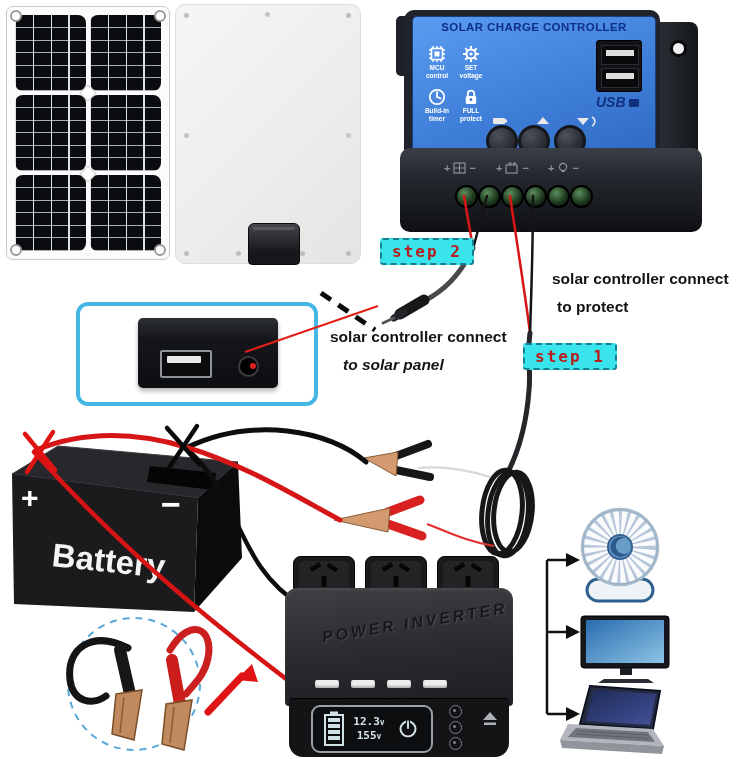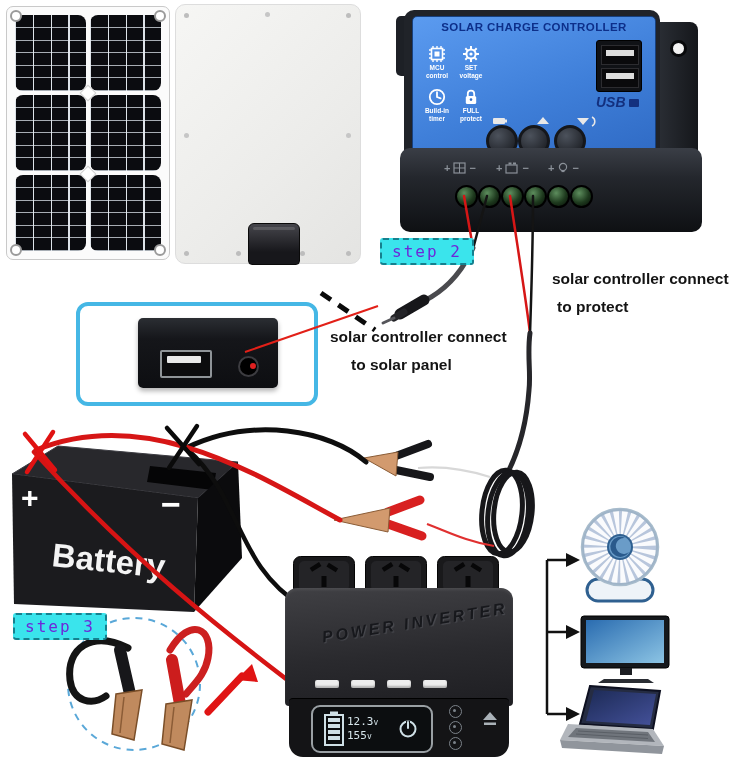--- a/index.html
+++ b/index.html
@@ -52,22 +52,22 @@
     font-family:"DejaVu Sans Mono",monospace;font-weight:bold;font-style:italic;
     font-size:27px;color:#232a24;letter-spacing:1px;}
   .lcd-unit{font-size:10px;font-style:normal;vertical-align:14px;margin-left:1px;}
   .ctl-btn{position:absolute;width:26px;height:26px;border-radius:50%;border:3px solid #15171b;
     background:radial-gradient(circle at 35% 30%,#4c525c,#22252b 75%);}
   .term{position:absolute;width:19px;height:19px;border-radius:50%;border:2px solid #000;
     background:radial-gradient(circle at 38% 32%,#5d8d5d 0%,#1e3a1e 55%,#060c06 100%);}
   .term-sign{color:#8a9098;font-size:11px;font-weight:bold;}
 
   
-  .step-label{position:absolute;z-index:40;background:#3ae4ec;border:2px dashed #15808e;color:#6d28d9;
-    font-family:"DejaVu Sans Mono",monospace;font-size:16px;letter-spacing:2px;padding:2px 10px;border-radius:3px;}
+  .step-label{position:absolute;z-index:40;background:#3ae4ec;border:2px dashed #15808e;color:#b91c1c;
+    font-family:"DejaVu Sans Mono",monospace;font-size:16px;letter-spacing:2px;padding:2px 10px;border-radius:3px;font-weight:bold;}
 
   
   .outlined{position:absolute;z-index:40;font-weight:bold;font-size:15.5px;color:#141414;white-space:nowrap;
     text-shadow:-2px -2px 0 #fff,2px -2px 0 #fff,-2px 2px 0 #fff,2px 2px 0 #fff,0 -2px 0 #fff,0 2px 0 #fff,-2px 0 0 #fff,2px 0 0 #fff;}
 
   
   .usb-box{left:76px;top:302px;width:234px;height:96px;border:4px solid #45b7e5;border-radius:12px;background:#fff;z-index:10;}
   .usb-dev{position:absolute;left:58px;top:12px;width:140px;height:70px;border-radius:5px;
     background:linear-gradient(180deg,#2b2e33 0%,#15161a 30%,#0d0e11 100%);box-shadow:0 3px 5px rgba(0,0,0,.3);}
   .usb-port{position:absolute;left:22px;top:32px;width:48px;height:24px;background:#0c0c0e;border:2px solid #8f9498;border-radius:2px;}
@@ -81,21 +81,21 @@
   
   .inv{left:283px;top:552px;width:232px;height:206px;z-index:12;}
   .inv-body{position:absolute;left:2px;top:36px;width:228px;height:118px;border-radius:12px 12px 4px 4px;
     background:linear-gradient(175deg,#404044 0%,#2a2a2e 55%,#1e1e22 100%);box-shadow:inset 0 2px 3px rgba(255,255,255,.08);}
   .inv-name{position:absolute;left:36px;top:26px;transform:rotate(-9deg);font-size:16px;font-weight:bold;font-style:italic;
     letter-spacing:3px;color:#17181c;text-shadow:1px 1px 1px rgba(140,145,155,.28);white-space:nowrap;}
   .inv-usb-row{position:absolute;left:30px;top:92px;display:flex;gap:12px;}
   .inv-usb{width:24px;height:8px;background:#ededed;border-radius:2px;box-shadow:inset 0 -2px 2px rgba(0,0,0,.25);}
   .inv-front{position:absolute;left:6px;top:146px;width:220px;height:58px;background:#141416;border-radius:4px 4px 14px 14px;border-top:1px solid #000;}
   .inv-lcd{position:absolute;left:22px;top:6px;width:118px;height:44px;border:2px solid #9aa0a4;border-radius:9px;background:#0c0e10;display:flex;align-items:center;}
-  .inv-vals{font-family:"DejaVu Sans Mono",monospace;font-weight:normal;font-size:11px;color:#d5e4ea;line-height:13px;text-align:left;width:44px;}
+  .inv-vals{font-family:"DejaVu Sans Mono",monospace;font-weight:bold;font-size:11px;color:#d5e4ea;line-height:13px;text-align:center;width:44px;}
   .inv-unit{font-size:8px;}
   .inv-btn{position:absolute;width:11px;height:11px;border-radius:50%;border:1.5px solid #7b8289;}
   .inv-btn::after{content:"";position:absolute;left:3px;top:3px;width:3px;height:3px;border-radius:50%;background:#7b8289;}
   .outlet{position:absolute;top:4px;width:62px;height:40px;}
 
   
   .appliance{z-index:10;}
 </style>
 </head>
 <body>
@@ -437,20 +437,20 @@
 
     <g>
       <path d="M547,560 V714 M547,560 H566 M547,632 H566 M547,714 H566" fill="none" stroke="#111" stroke-width="2.5"></path>
       <polygon points="566,553 580,560 566,567" fill="#111"></polygon>
       <polygon points="566,625 580,632 566,639" fill="#111"></polygon>
       <polygon points="566,707 580,714 566,721" fill="#111"></polygon>
     </g>
   </svg>
 
   <div class="step-label" style="left:380px;top:238px;">step 2</div>
-  <div class="step-label" style="left:13px;top:613px;">step 3</div>
+  <div class="step-label" style="left:523px;top:343px;">step 1</div>
 
   <div class="outlined" style="left:330px;top:328px;">solar controller connect</div>
-  <div class="outlined" style="left:351px;top:356px;">to solar panel</div>
+  <div class="outlined" style="left:343px;top:356px;font-style:italic;">to solar panel</div>
   <div class="outlined" style="left:552px;top:270px;">solar controller connect</div>
   <div class="outlined" style="left:557px;top:298px;">to protect</div>
 
 </div>
 
 </body></html>

